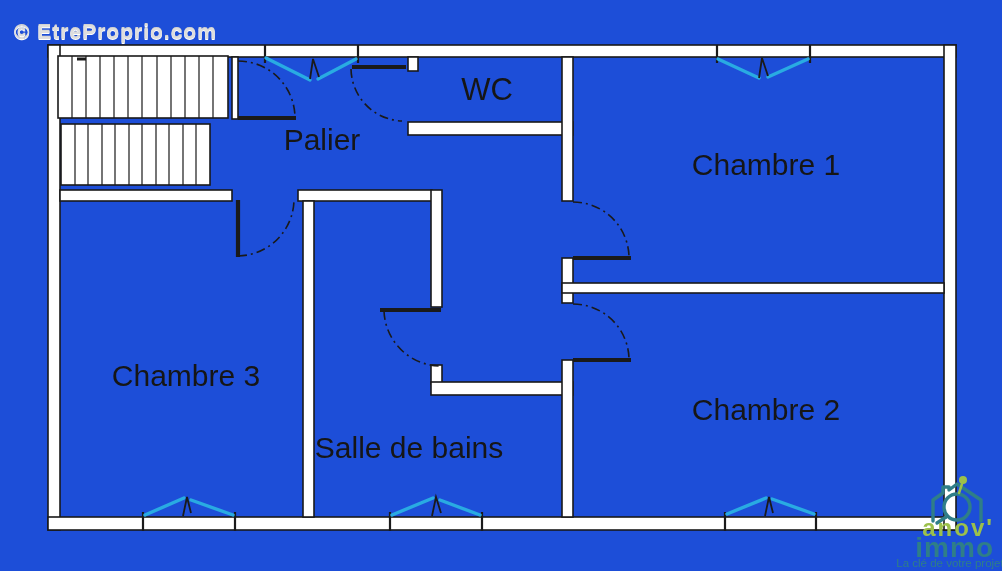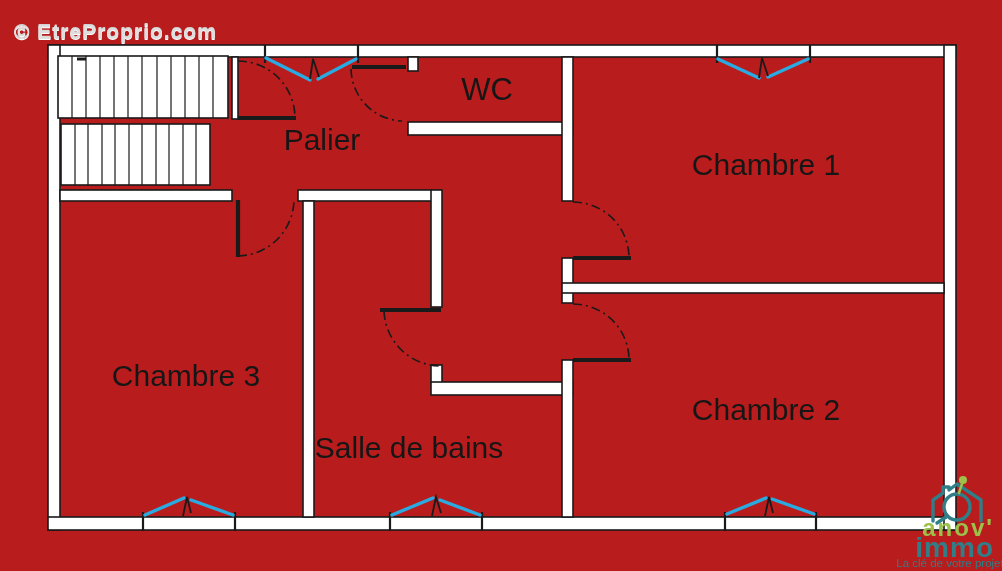--- a/index.html
+++ b/index.html
@@ -1,16 +1,16 @@
 <!DOCTYPE html>
 <html><head>
 <meta charset="utf-8">
 <style>
   html,body{margin:0;padding:0;background:#ffffff;}
-  .stage{position:relative;width:1002px;height:571px;background:#b91c1c;overflow:hidden;
+  .stage{position:relative;width:1002px;height:571px;background:#1d4ed8;overflow:hidden;
          font-family:"Liberation Sans", sans-serif;}
   .watermark{position:absolute;left:14px;top:20px;font-size:21px;font-weight:bold;
              letter-spacing:1px;color:#dedede;text-shadow:0 1px 0 #ffffff,0 -1px 0 #d2d2d2;
              user-select:none;}
   svg{position:absolute;left:0;top:0;}
   .wall{fill:#ffffff;stroke-width:1.6px;}
   .tread{fill:none;stroke-width:1.2px;}
   .leaf{fill:none;stroke-width:4.2px;}
   .arc{fill:none;stroke-width:1.6px;stroke-dasharray:9 4 2 4;}
   .jamb{fill:none;stroke-width:2.2px;}

